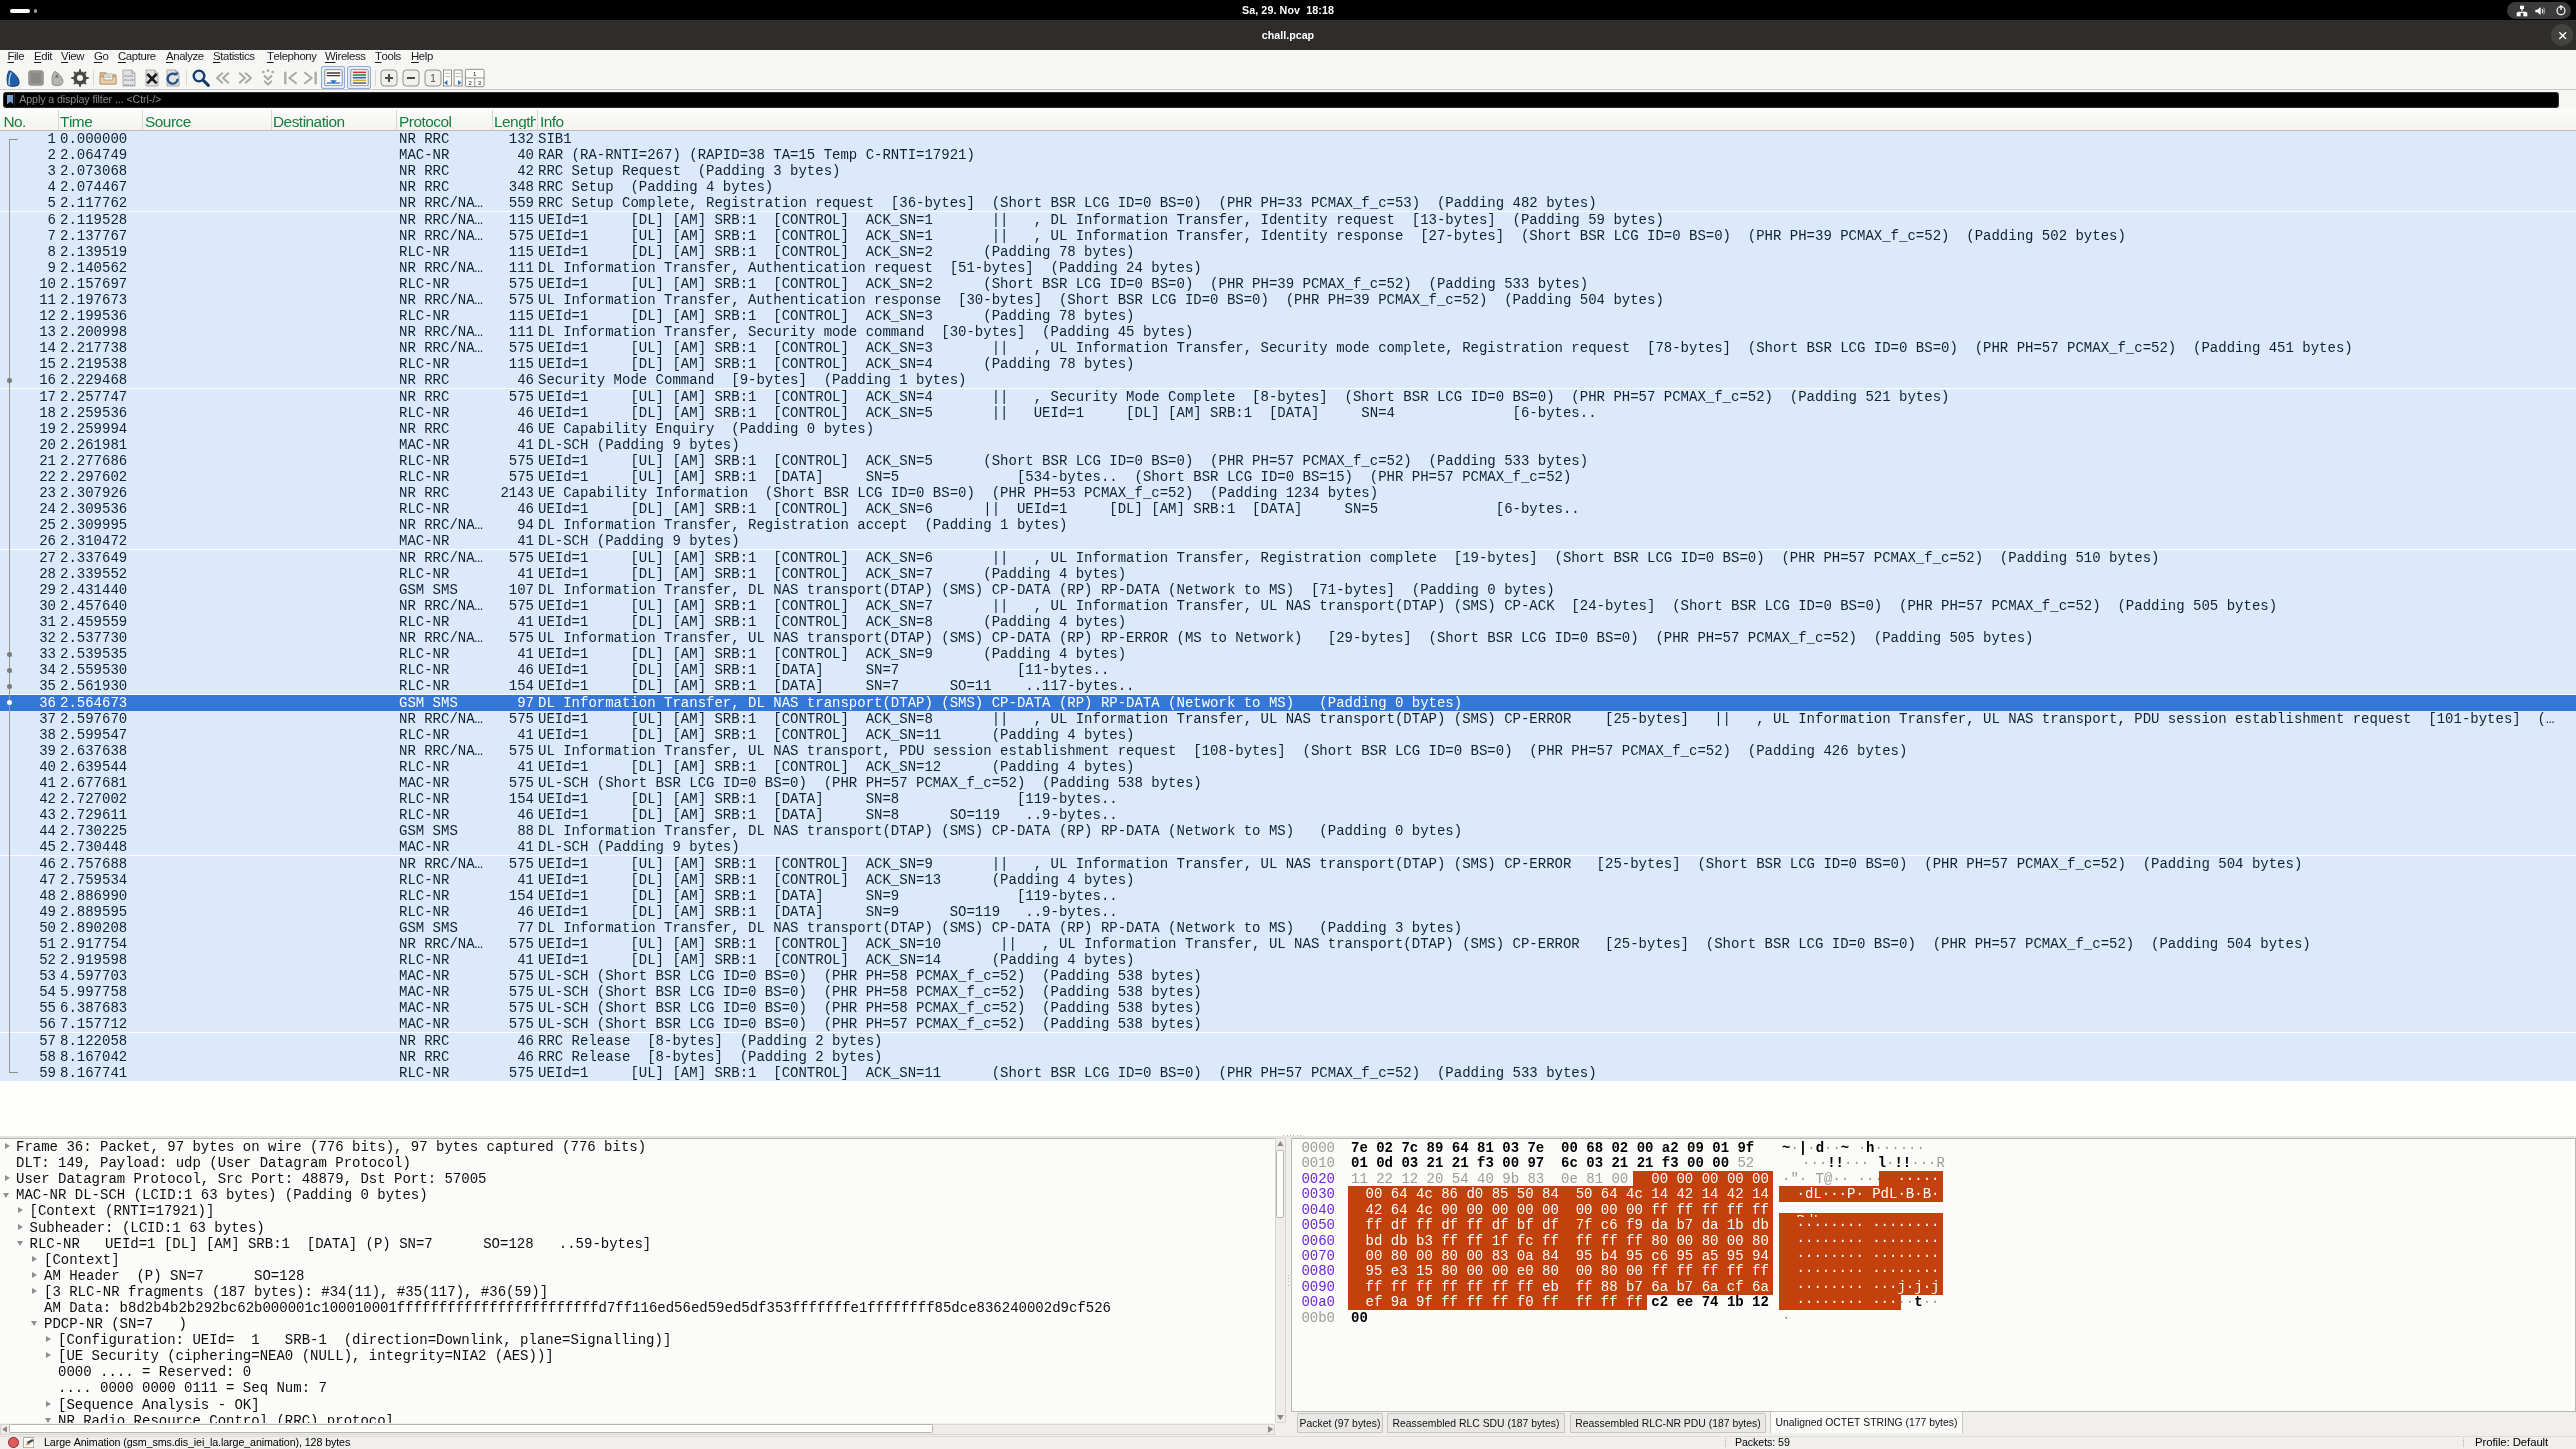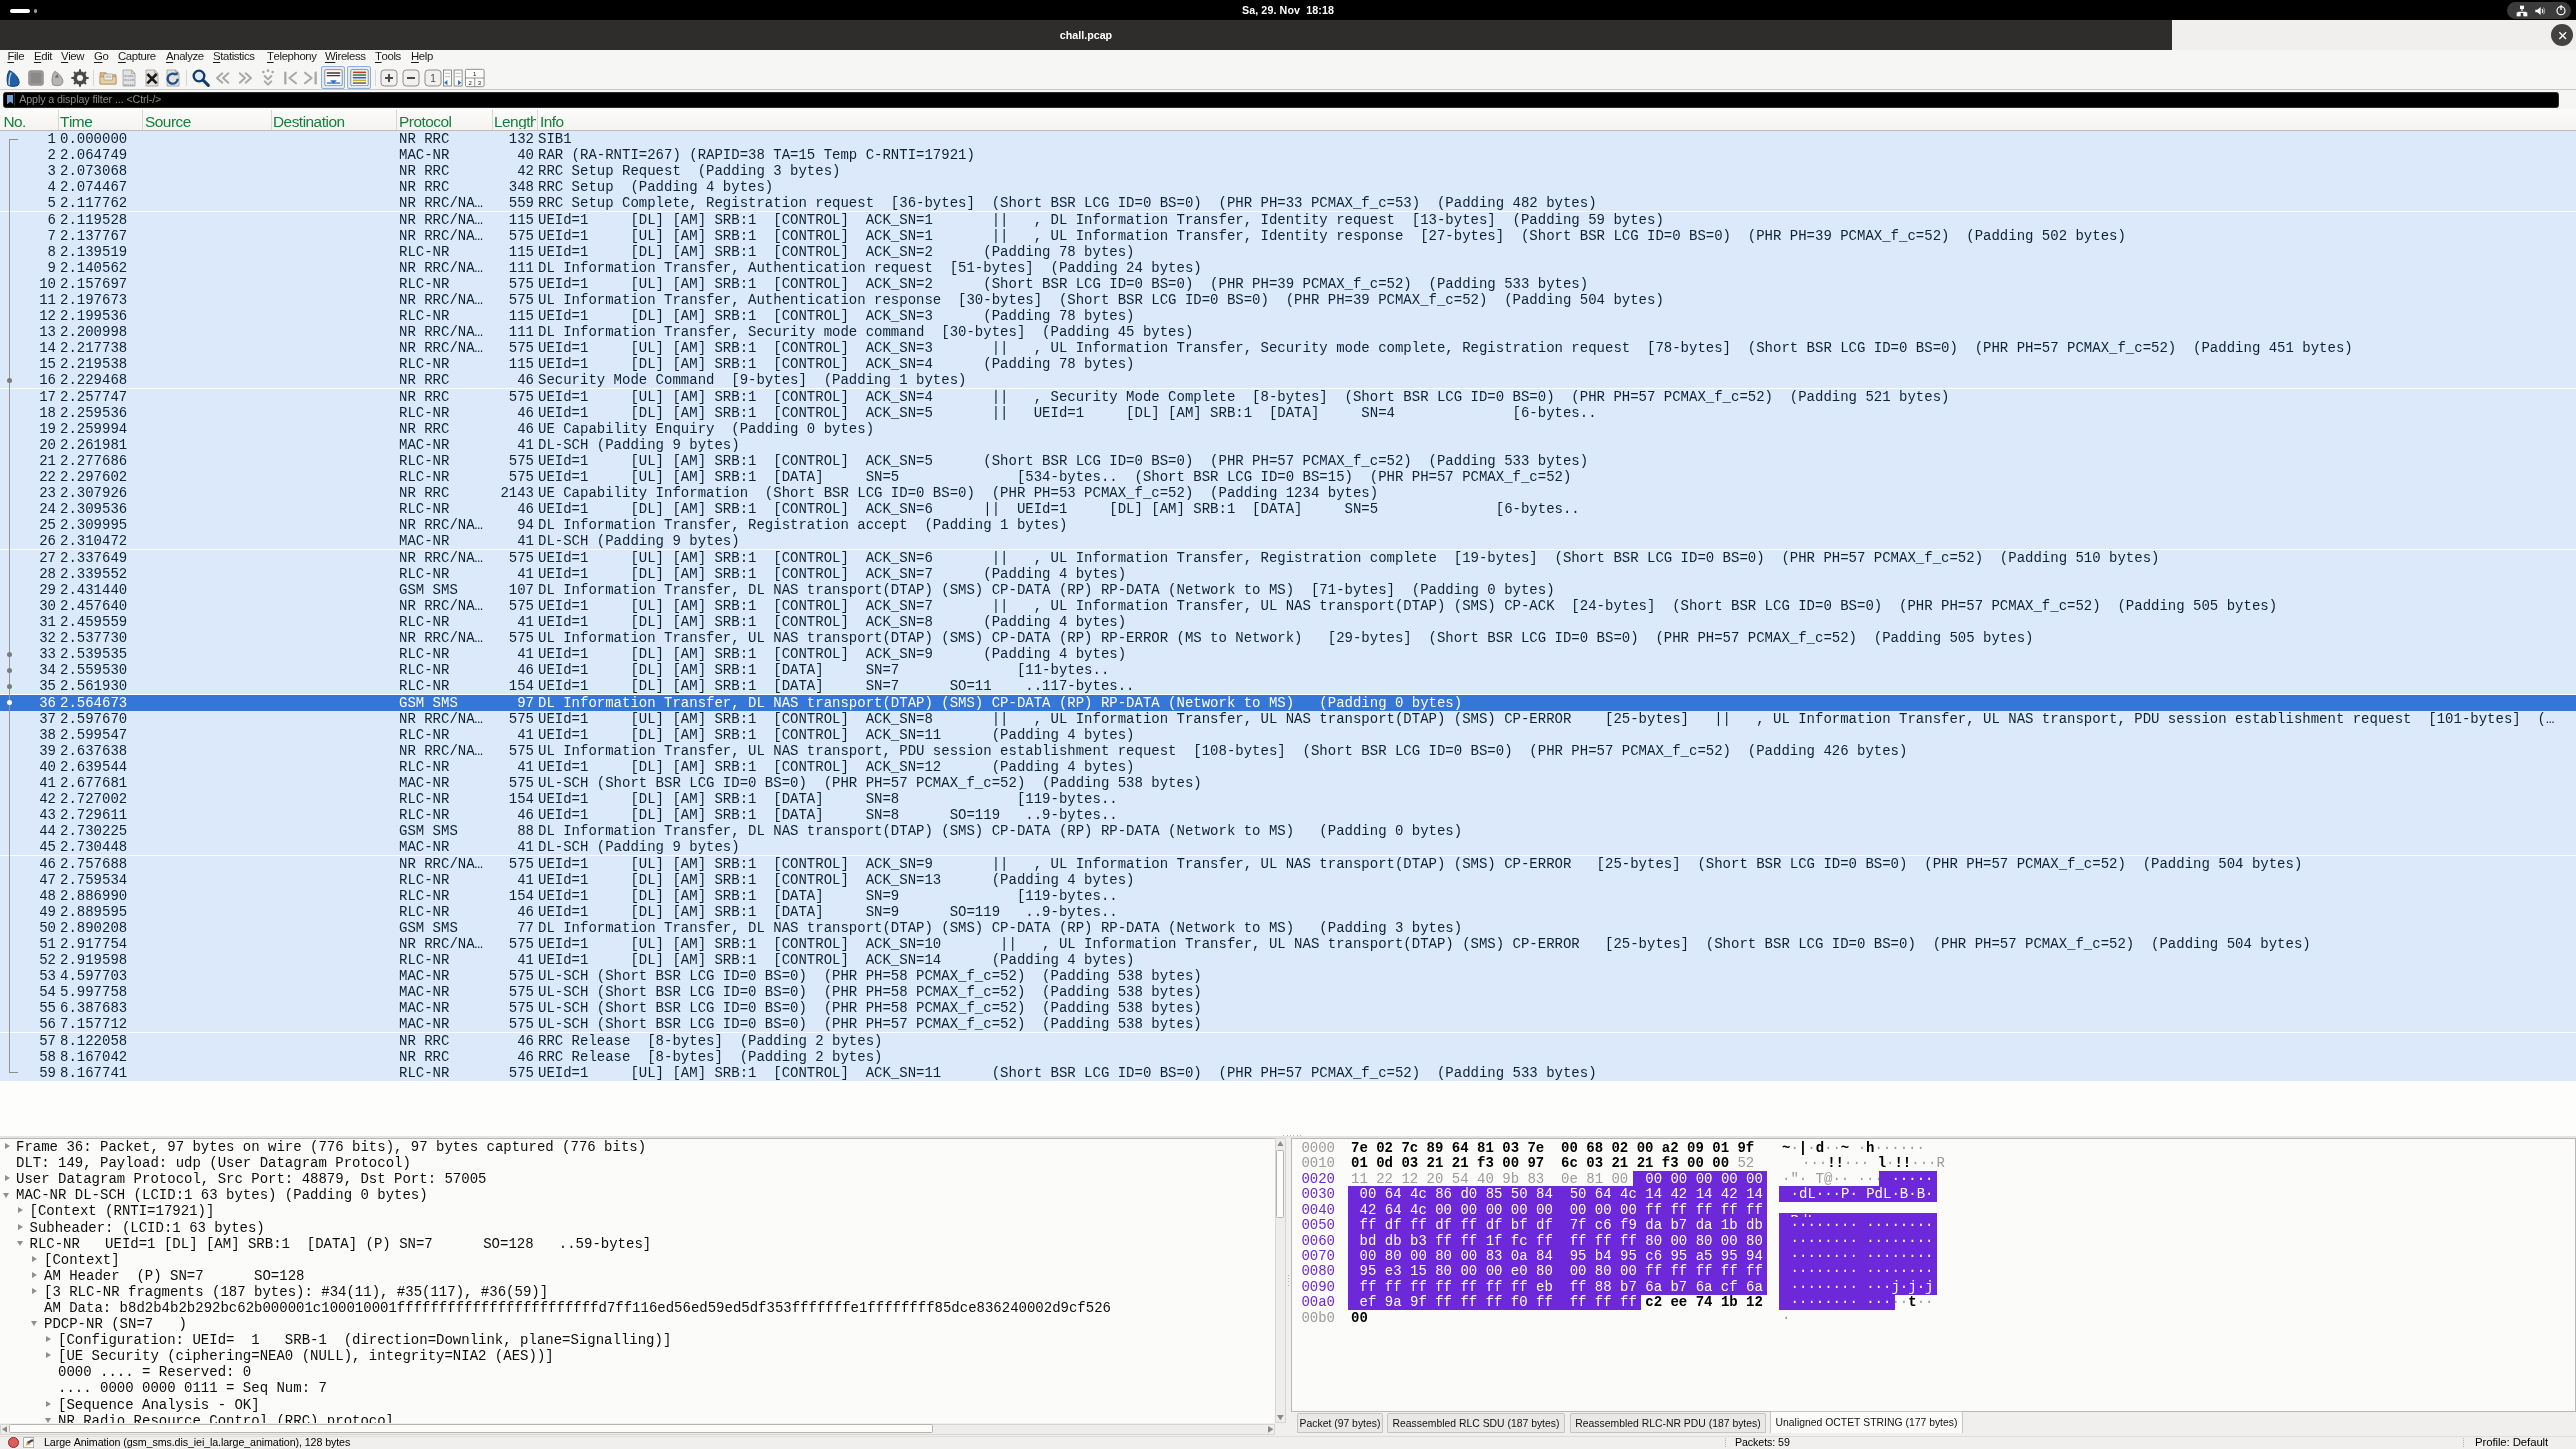--- a/index.html
+++ b/index.html
@@ -5,21 +5,21 @@
 body{position:relative;font-family:"Liberation Sans",sans-serif}
 .abs{position:absolute}
 .mono{font-family:"Liberation Mono",monospace}
 
 #topbar{left:0;top:0;width:2576px;height:20px;background:#000}
 #clock{left:0;top:0;width:2576px;height:20px;color:#fff;font-size:10.7px;font-weight:bold;text-align:center;line-height:21px;letter-spacing:0.1px}
 #pill{left:10px;top:8.7px;width:19.5px;height:4.7px;background:#fff;border-radius:2.7px}
 #pdot{left:34px;top:9.4px;width:3.4px;height:3.4px;background:#9a9a9a;border-radius:2px}
 #tray{right:4.7px;top:2px;width:64px;height:17.4px;background:#3b3b3b;border-radius:8.7px;color:#fff}
 
-#titlebar{left:0;top:20px;width:2172px;height:30px;background:#2e2d2c}
+#titlebar{left:0;top:20px;width:2576px;height:30px;background:#2e2d2c}
 #title{width:100%;text-align:center;color:#fff;font-weight:bold;font-size:10.7px;line-height:31px}
 #closebtn{left:2551px;top:24px;width:22px;height:22px;border-radius:11.4px;background:#424241}
 
 #menubar{left:0;top:50px;width:2576px;height:14.8px;background:#f6f6f5}
 .mi{position:absolute;height:14.8px;line-height:12.7px;font-size:11.4px;color:#1a1a1a;letter-spacing:-0.4px}
 .mi u{text-decoration-thickness:1px;text-underline-offset:2px}
 
 #toolbar{left:0;top:65px;width:2576px;height:25px;background:#f6f6f5;border-bottom:0.7px solid #cbc9c7}
 .tsep{position:absolute;top:4px;width:0.7px;height:16px;background:#d8d6d4}
 
@@ -52,21 +52,21 @@
 
 #tvsb{left:1275px;top:1138px;width:10.7px;height:285px;background:#efedeb;border:0.7px solid #d7d5d2}
 #tvthumb{position:absolute;left:0.7px;top:11.4px;width:8px;height:68px;background:#fcfcfb;border:0.7px solid #b5b4b1;border-radius:1.3px}
 
 #hexpane{left:1291px;top:1138px;width:1285px;height:274px;background:#fbfbfa;border:0.7px solid #b8b7b4;overflow:hidden}
 .hrow{position:absolute;height:15.4px;font-size:14px;line-height:15.4px;white-space:pre}
 .hoff-g{color:#9d9c9a}
 .hoff-k{color:#6d28d9}
 .hb-k{color:#000;font-weight:bold}
 .hb-g{color:#9d9c9a}
-.hb-s{color:#fff;background:#6d28d9;padding:0 4px 0 12px;margin:0 -4px 0 -3.4px}
+.hb-s{color:#fff;background:#c2410c;padding:0 4px 0 18px;margin:0 -4px 0 -3.4px}
 .tab{position:absolute;top:1.3px;height:19.5px;background:#e9e8e6;border:0.7px solid #c6c5c2;border-radius:2px 2px 0 0;font-size:10.4px;line-height:20px;text-align:center;color:#111}
 .tab.act{top:0;height:22px;background:#fbfbfa;line-height:21px;border-bottom:none}
 
 #hsb{left:0;top:1424px;width:1275px;height:11.4px;background:#efedeb;border:0.7px solid #d7d5d2}
 #hsthumb{position:absolute;left:9.4px;top:0.7px;width:924px;height:8.7px;background:#fcfcfb;border:0.7px solid #b5b4b1;border-radius:1.3px}
 
 #statusbar{left:0;top:1436px;width:2576px;height:13.4px;background:#f0efed;border-top:0.7px solid #dddcd9;font-size:10.7px;color:#1a1a1a}
 #stext{position:absolute;left:44px;top:0;line-height:13.4px;letter-spacing:-0.1px}
 #spkts{position:absolute;left:1735px;top:0;line-height:13.4px;letter-spacing:-0.1px}
 #sprof{position:absolute;left:2475px;top:0;line-height:13.4px;letter-spacing:-0.1px;font-size:11.4px}

